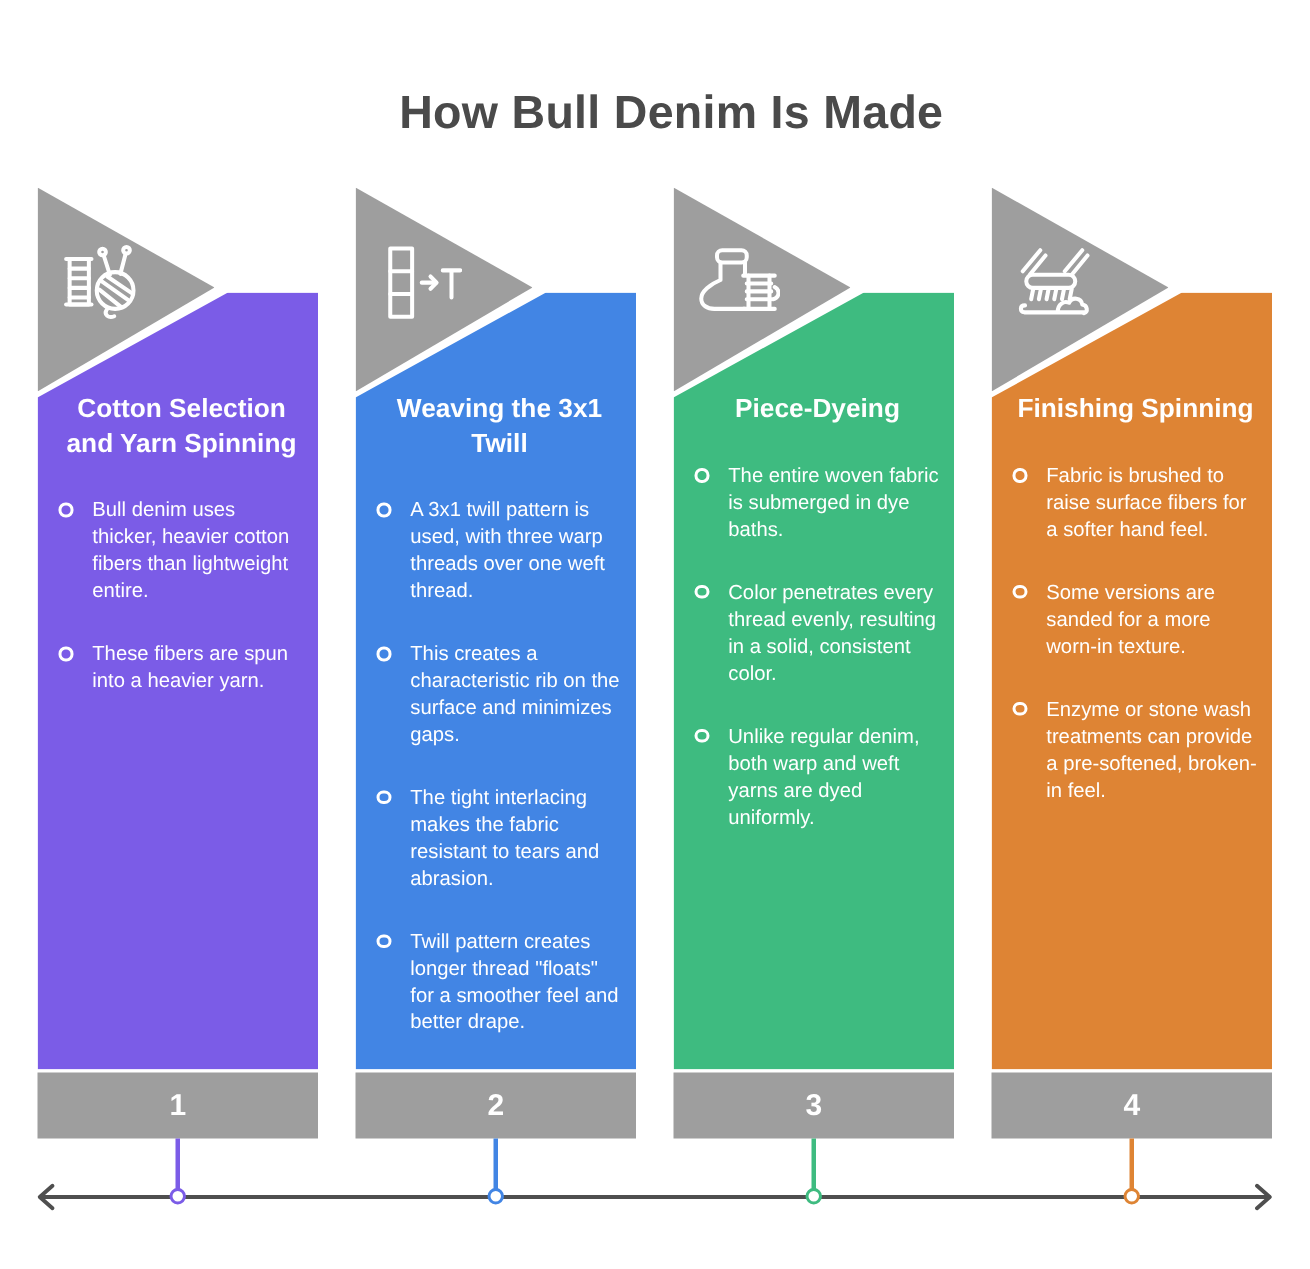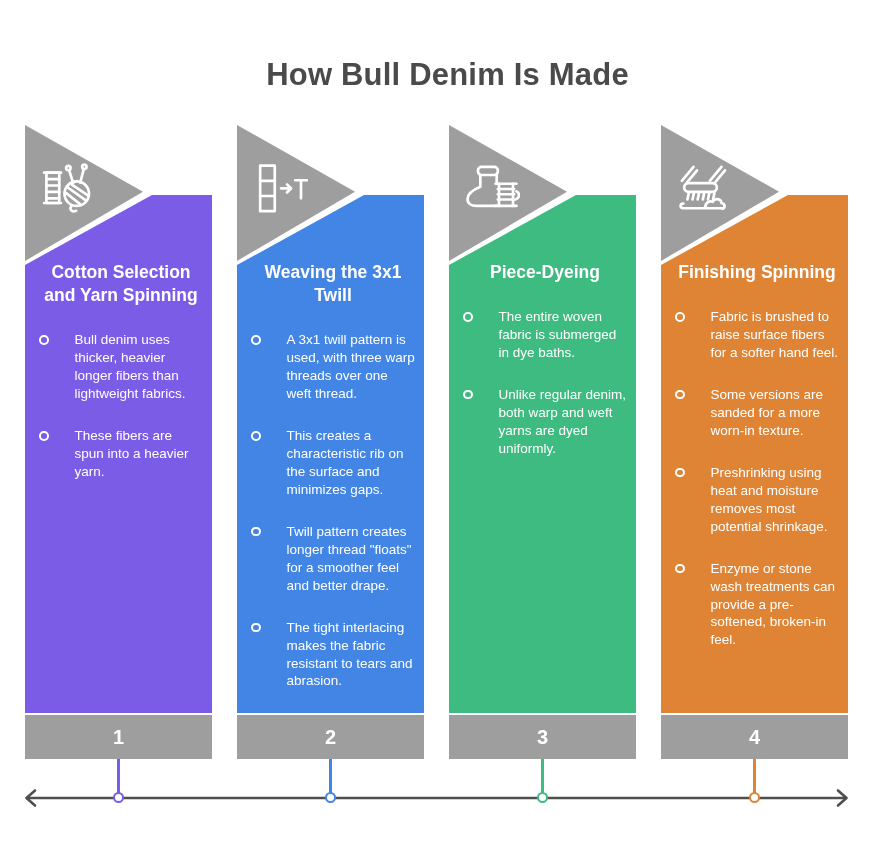--- a/index.html
+++ b/index.html
@@ -17,21 +17,21 @@
   .icon{position:absolute;left:15px;top:36px;width:56px;height:56px;display:block;}
   .icon svg{width:100%;height:100%;display:block;}
   .icon svg *{stroke:#fff;fill:none;stroke-width:2.3;stroke-linecap:round;stroke-linejoin:round;}
 
   .panel{position:absolute;top:70px;left:0;width:187px;height:518px;background:var(--accent);
     clip-path:polygon(127px 0,100% 0,100% 100%,0 100%,0 70px);
     box-sizing:border-box;padding:66px 9px 0 14px;color:var(--text-on-accent,#fff);}
   .panel-title{font-size:17.5px;font-weight:bold;text-align:center;line-height:1.32;
     margin:0 0 24px 0;padding:0 2px;}
   .bullets{list-style:none;margin:0;padding:0;}
-  .bullet{display:flex;gap:26px;margin:0 0 24px 0;}
+  .bullet{display:flex;gap:13px;margin:0 0 24px 0;}
   .marker{flex:none;width:5.5px;height:5.5px;border:2.6px solid #fff;border-radius:50%;margin-top:4px;}
   .btext{font-size:13.5px;line-height:1.33;}
 
   .numbar{position:absolute;top:590px;left:0;width:187px;height:44px;background:var(--flag-gray,#9e9e9e);
     display:flex;align-items:center;justify-content:center;color:#fff;font-size:20px;font-weight:bold;}
 
   .connector{position:absolute;top:634px;left:calc(50% - 1.25px);width:2.5px;height:37px;
     background:var(--accent);}
   .dot{position:absolute;top:667px;left:calc(50% - 5.75px);width:7px;height:7px;
     border:2.25px solid var(--accent);border-radius:50%;background:#fff;z-index:3;}
@@ -62,21 +62,21 @@
               <circle cx="38" cy="5" r="1.9"></circle>
     <path d="M27,38.5 c-2.5,3.5 1,5.5 4,4.2"></path>
   </svg>
 </span>
     </div>
     <div class="panel">
       <h2 class="panel-title">Cotton Selection and Yarn Spinning</h2>
       <ul class="bullets">
   <li class="bullet">
     <span class="marker"></span>
-    <span class="btext">Bull denim uses thicker, heavier longer fibers than lightweight fabrics.</span>
+    <span class="btext">Bull denim uses thicker, heavier cotton fibers than lightweight entire.</span>
   </li>
 
   <li class="bullet">
     <span class="marker"></span>
     <span class="btext">These fibers are spun into a heavier yarn.</span>
   </li>
 
 </ul>
     </div>
     <div class="numbar">
@@ -106,26 +106,26 @@
     <span class="btext">A 3x1 twill pattern is used, with three warp threads over one weft thread.</span>
   </li>
 
   <li class="bullet">
     <span class="marker"></span>
     <span class="btext">This creates a characteristic rib on the surface and minimizes gaps.</span>
   </li>
 
   <li class="bullet">
     <span class="marker"></span>
+    <span class="btext">The tight interlacing makes the fabric resistant to tears and abrasion.</span>
+  </li>
+
+  <li class="bullet">
+    <span class="marker"></span>
     <span class="btext">Twill pattern creates longer thread "floats" for a smoother feel and better drape.</span>
-  </li>
-
-  <li class="bullet">
-    <span class="marker"></span>
-    <span class="btext">The tight interlacing makes the fabric resistant to tears and abrasion.</span>
   </li>
 </ul>
     </div>
     <div class="numbar">
       <span>2</span>
     </div>
     <div class="connector"></div>
     <div class="dot"></div>
   </div>
 
@@ -145,20 +145,24 @@
 </span>
     </div>
     <div class="panel">
       <h2 class="panel-title">Piece-Dyeing</h2>
       <ul class="bullets">
   <li class="bullet">
     <span class="marker"></span>
     <span class="btext">The entire woven fabric is submerged in dye baths.</span>
   </li>
 
+  <li class="bullet">
+    <span class="marker"></span>
+    <span class="btext">Color penetrates every thread evenly, resulting in a solid, consistent color.</span>
+  </li>
 
   <li class="bullet">
     <span class="marker"></span>
     <span class="btext">Unlike regular denim, both warp and weft yarns are dyed uniformly.</span>
   </li>
 </ul>
     </div>
     <div class="numbar">
       <span>3</span>
     </div>
@@ -185,24 +189,20 @@
   <li class="bullet">
     <span class="marker"></span>
     <span class="btext">Fabric is brushed to raise surface fibers for a softer hand feel.</span>
   </li>
 
   <li class="bullet">
     <span class="marker"></span>
     <span class="btext">Some versions are sanded for a more worn-in texture.</span>
   </li>
 
-  <li class="bullet">
-    <span class="marker"></span>
-    <span class="btext">Preshrinking using heat and moisture removes most potential shrinkage.</span>
-  </li>
 
   <li class="bullet">
     <span class="marker"></span>
     <span class="btext">Enzyme or stone wash treatments can provide a pre-softened, broken-in feel.</span>
   </li>
 </ul>
     </div>
     <div class="numbar">
       <span>4</span>
     </div>

